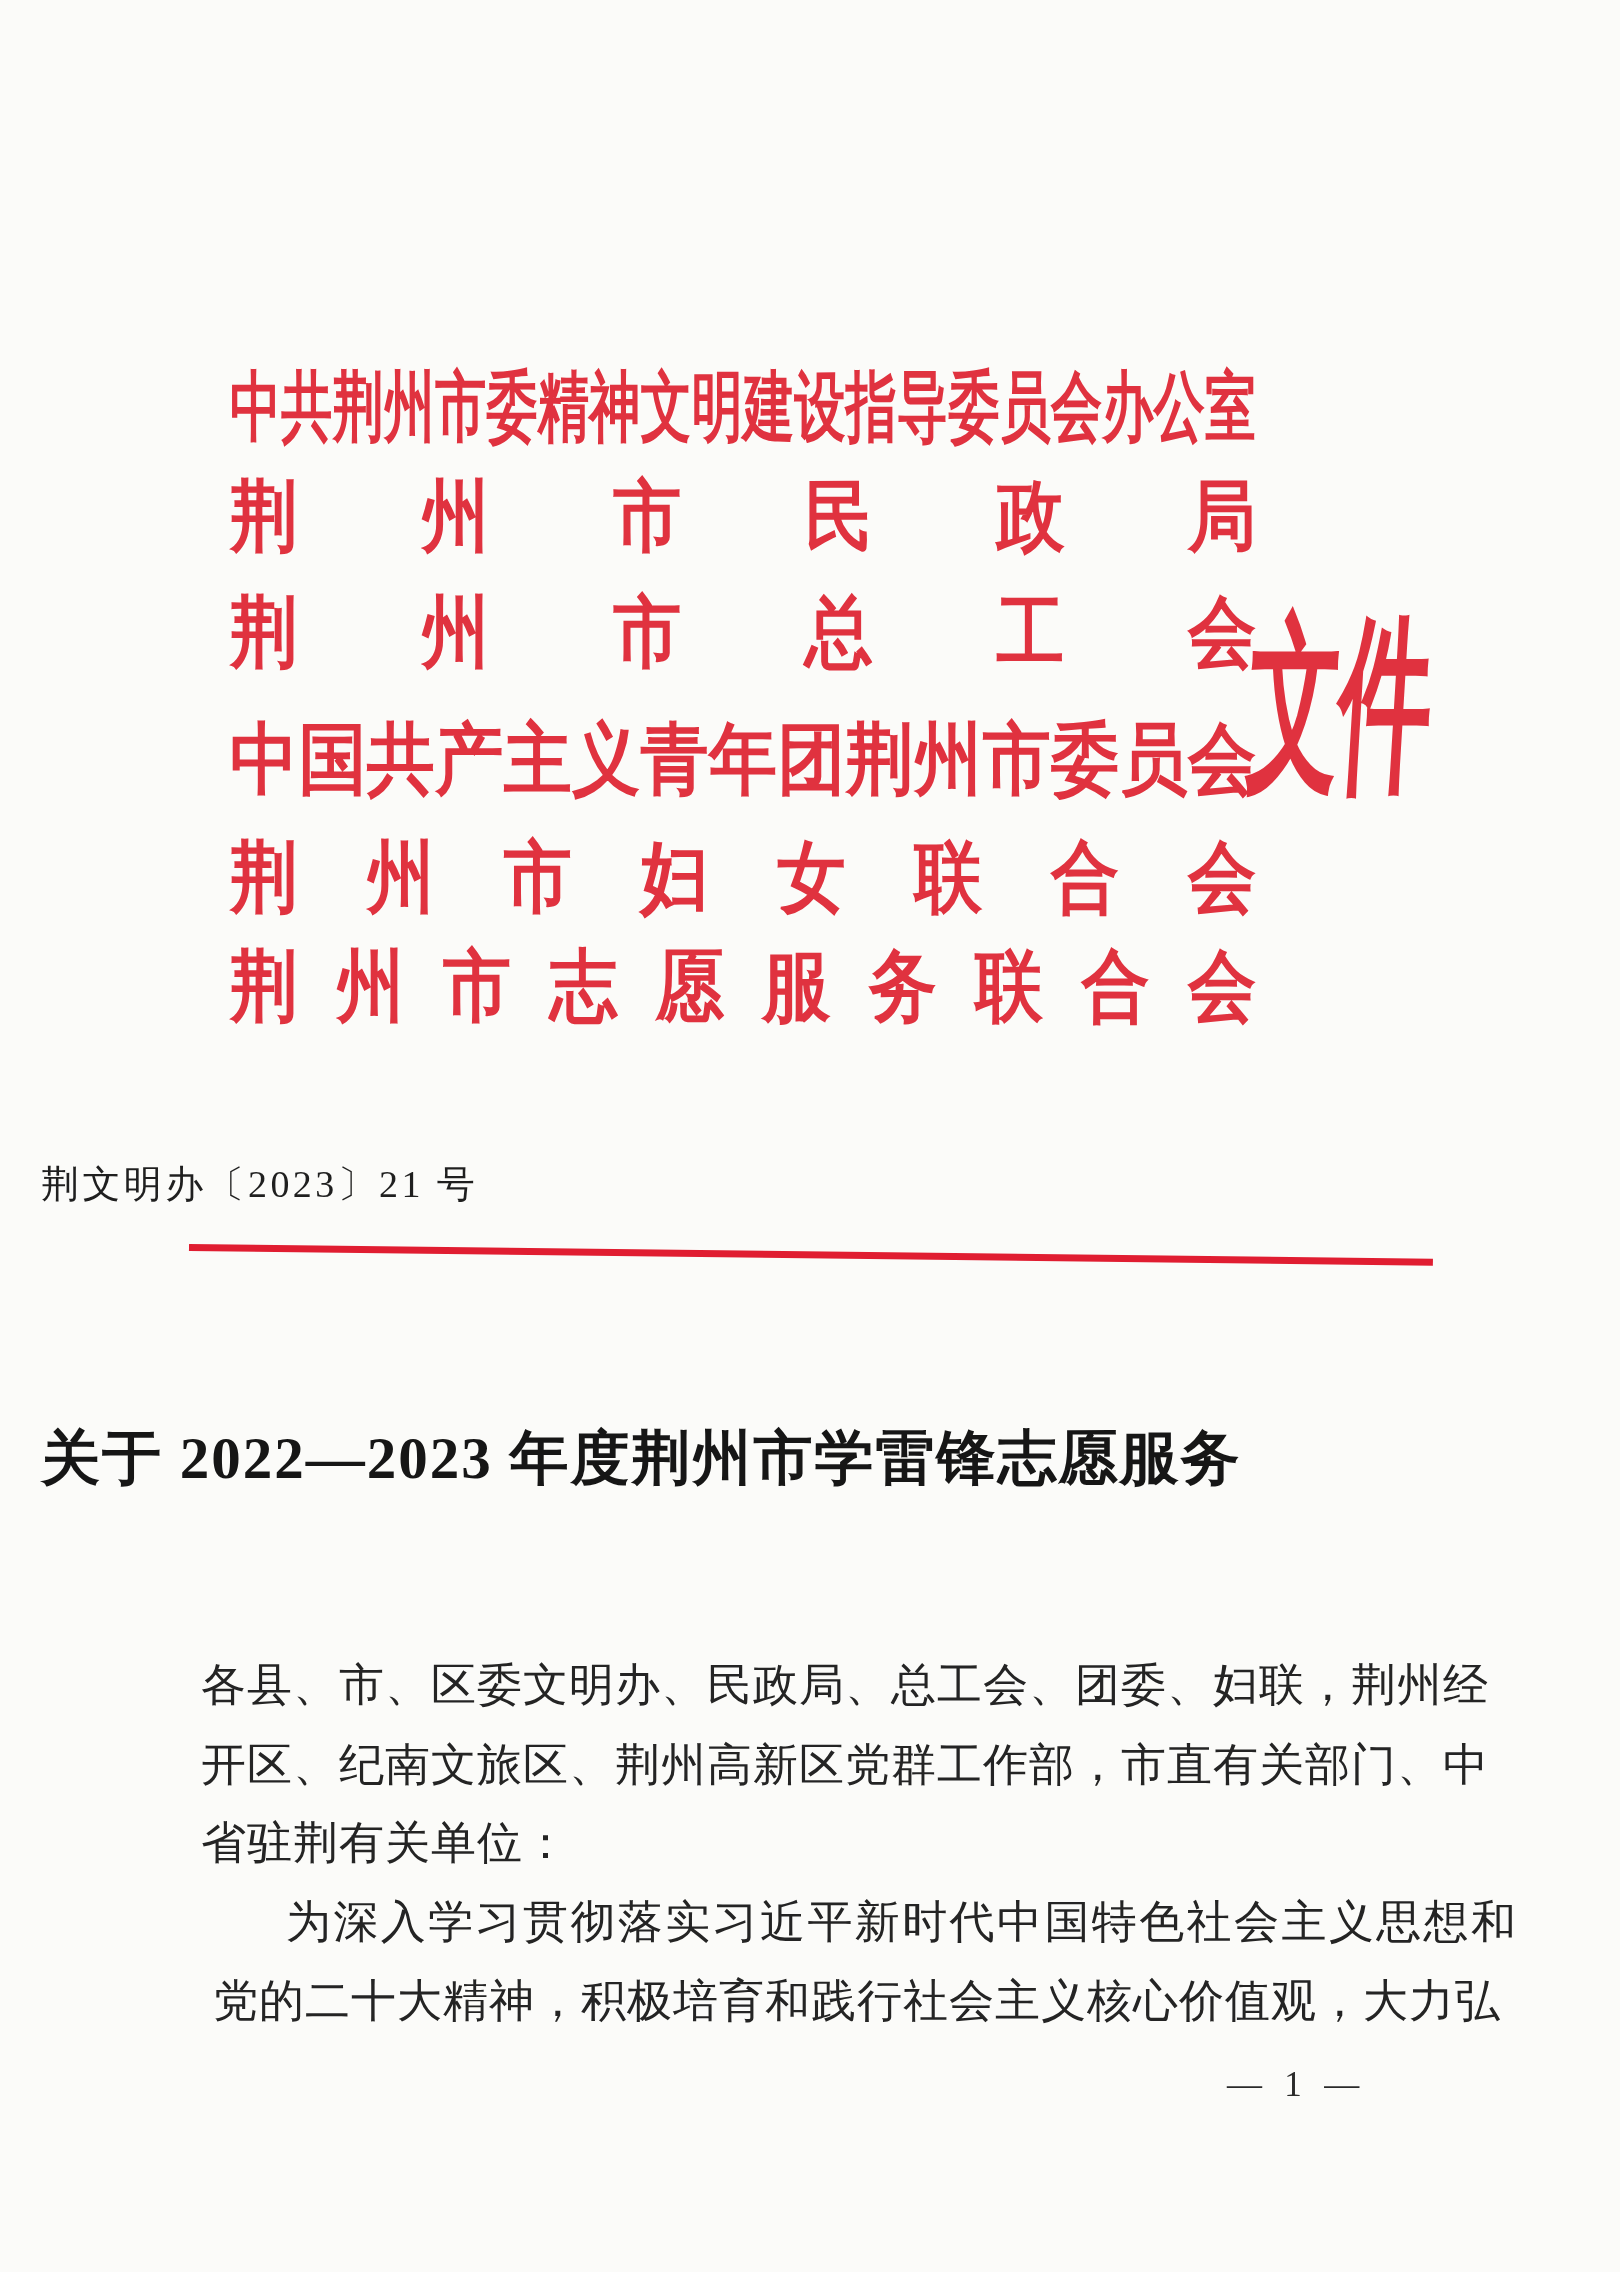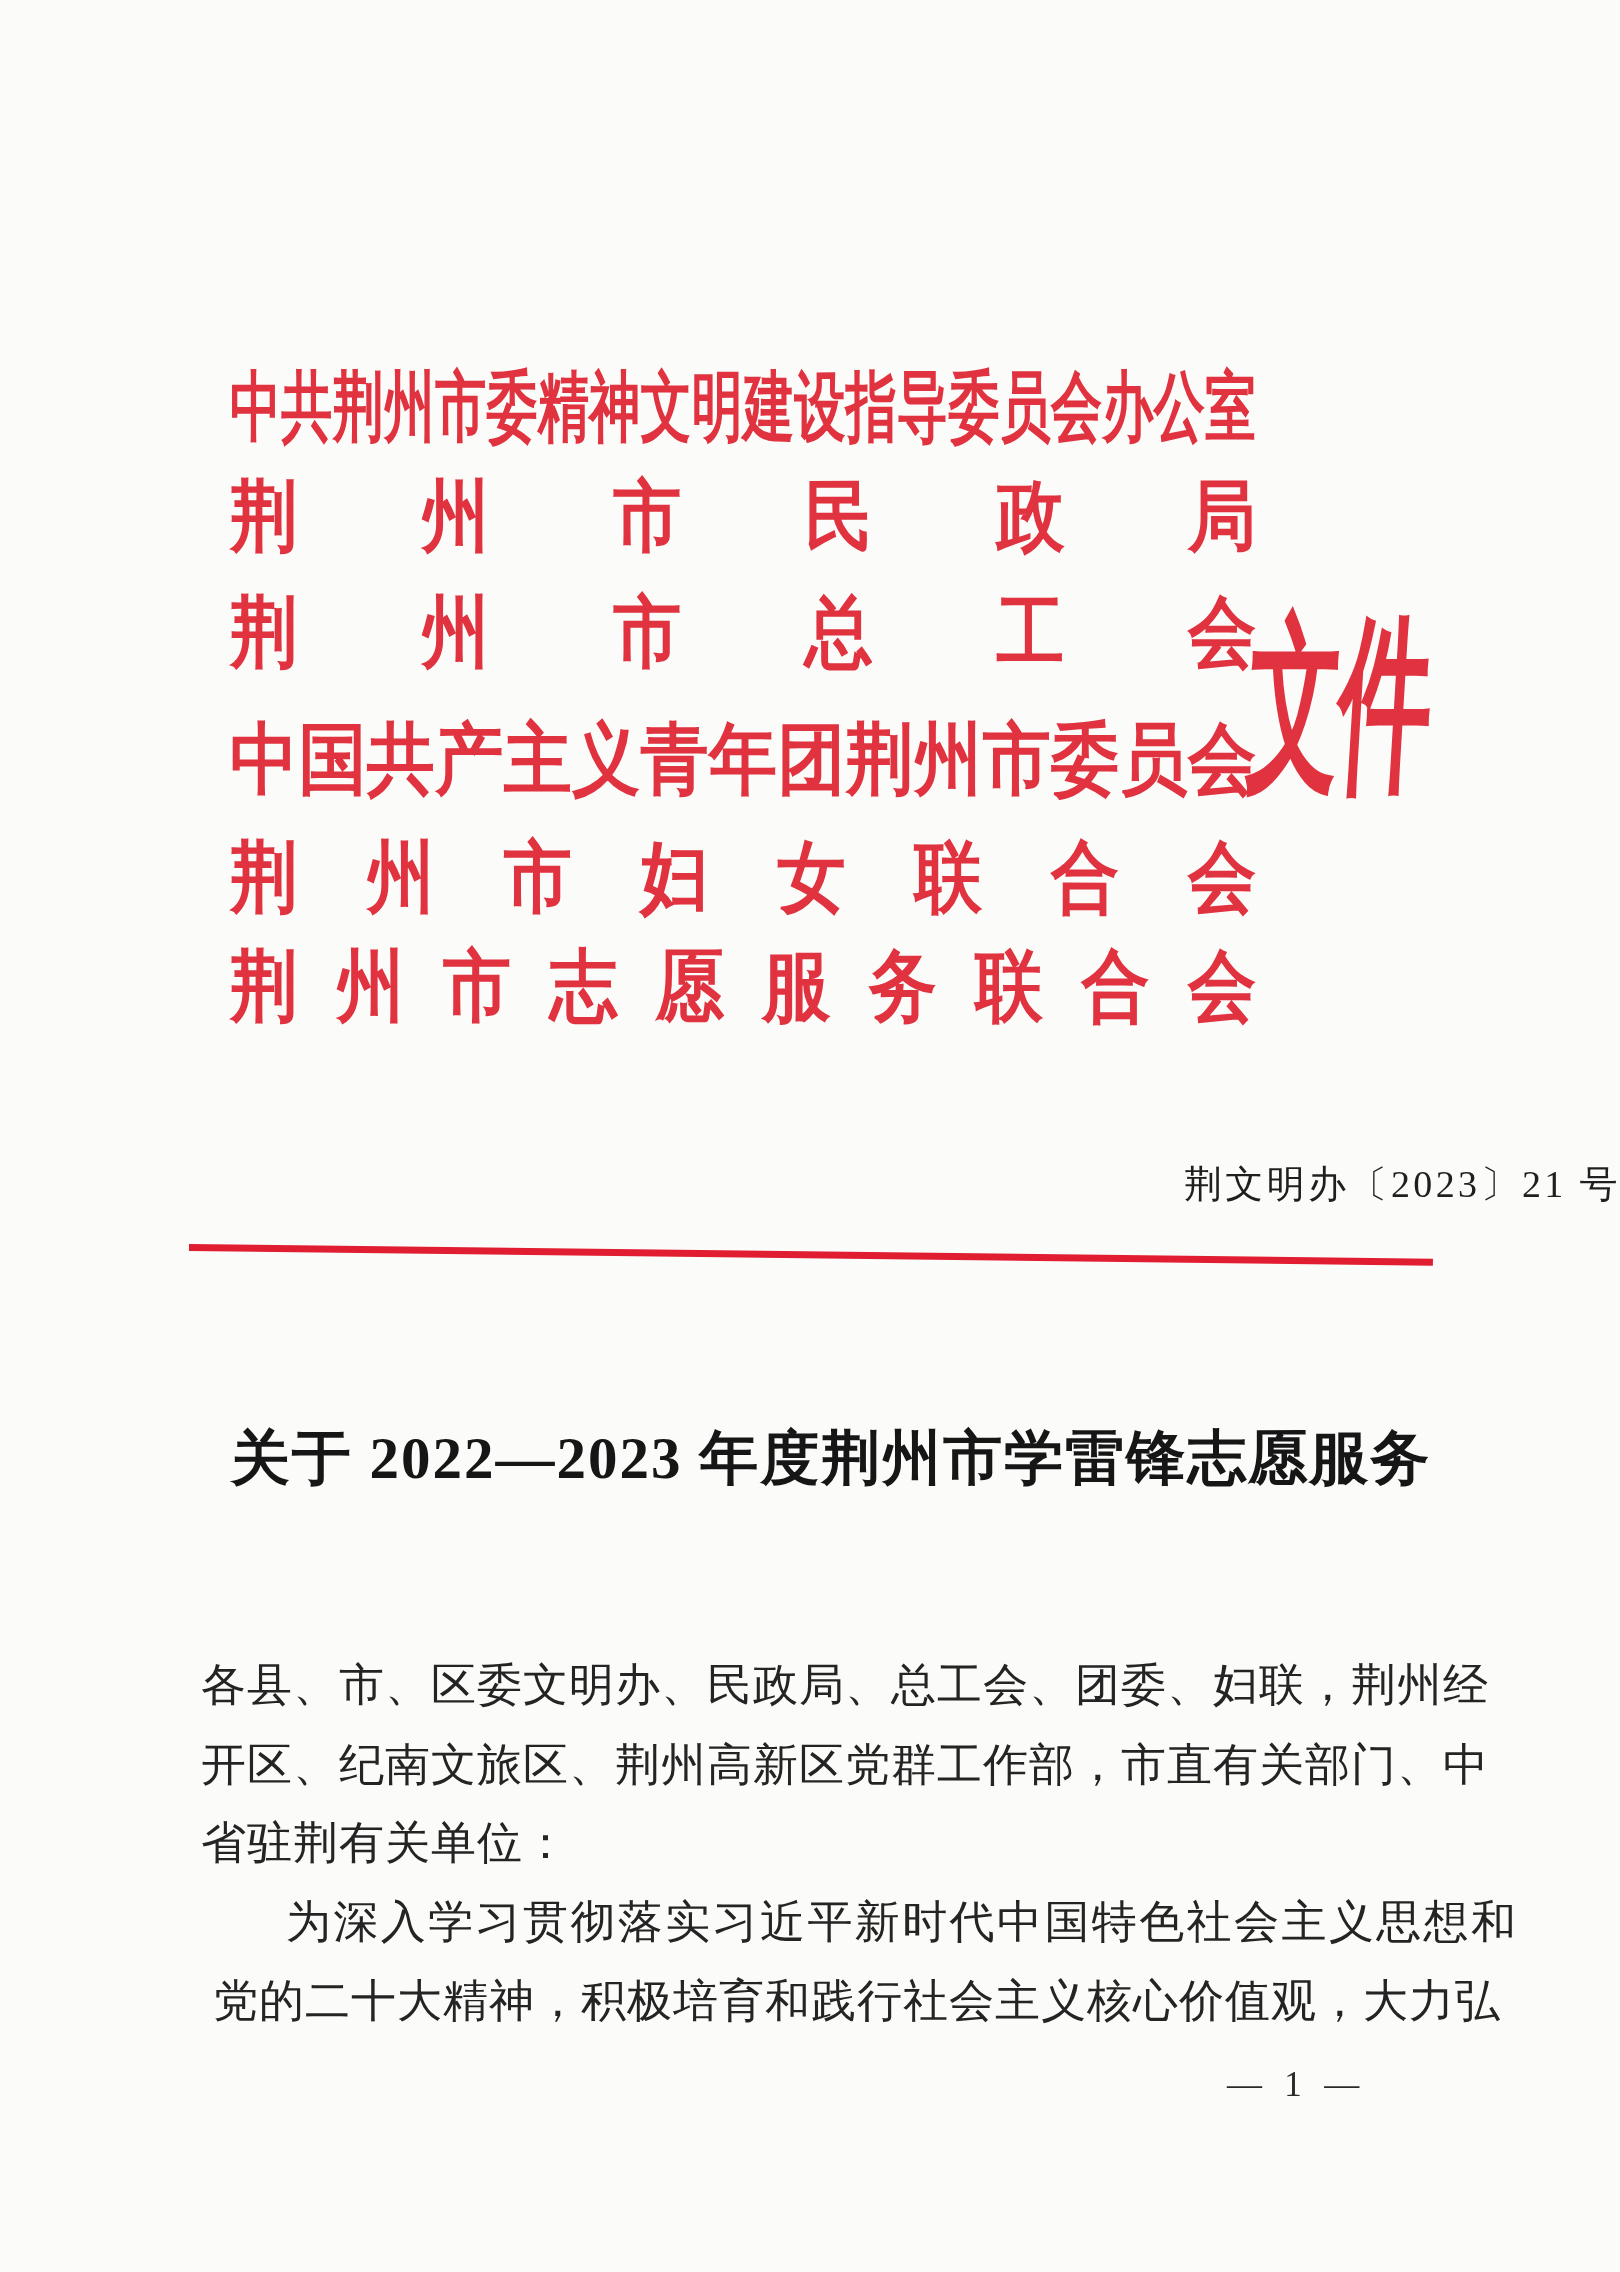--- a/index.html
+++ b/index.html
@@ -37,39 +37,38 @@
     font-weight:bold;
     letter-spacing:-2.7px;
     transform:scaleY(2.05) skewX(-7deg);
     transform-origin:top left;
     white-space:nowrap;
   }
 
   
   .doc-number{
     position:absolute;top:1163px;left:41px;width:1580px;
-    text-align:right;
+    text-align:left;
     font-size:38px;line-height:1.15;
     letter-spacing:3.4px;
     color:var(--text_dark,#1f1f1f);
   }
 
   
   .red-rule{
     position:absolute;left:189px;top:1244px;
     width:1244px;height:7.4px;
     background:var(--rule_red,#e01d31);
     transform:rotate(0.68deg);
     transform-origin:left center;
   }
 
   
   .doc-title{
     position:absolute;top:1410px;left:41px;width:1580px;
-    text-align:center;
     font-weight:bold;
     font-size:59px;line-height:97px;
     letter-spacing:2px;
     color:#161616;
     white-space:nowrap;
   }
 
   
   .body-line{
     position:absolute;left:201px;

